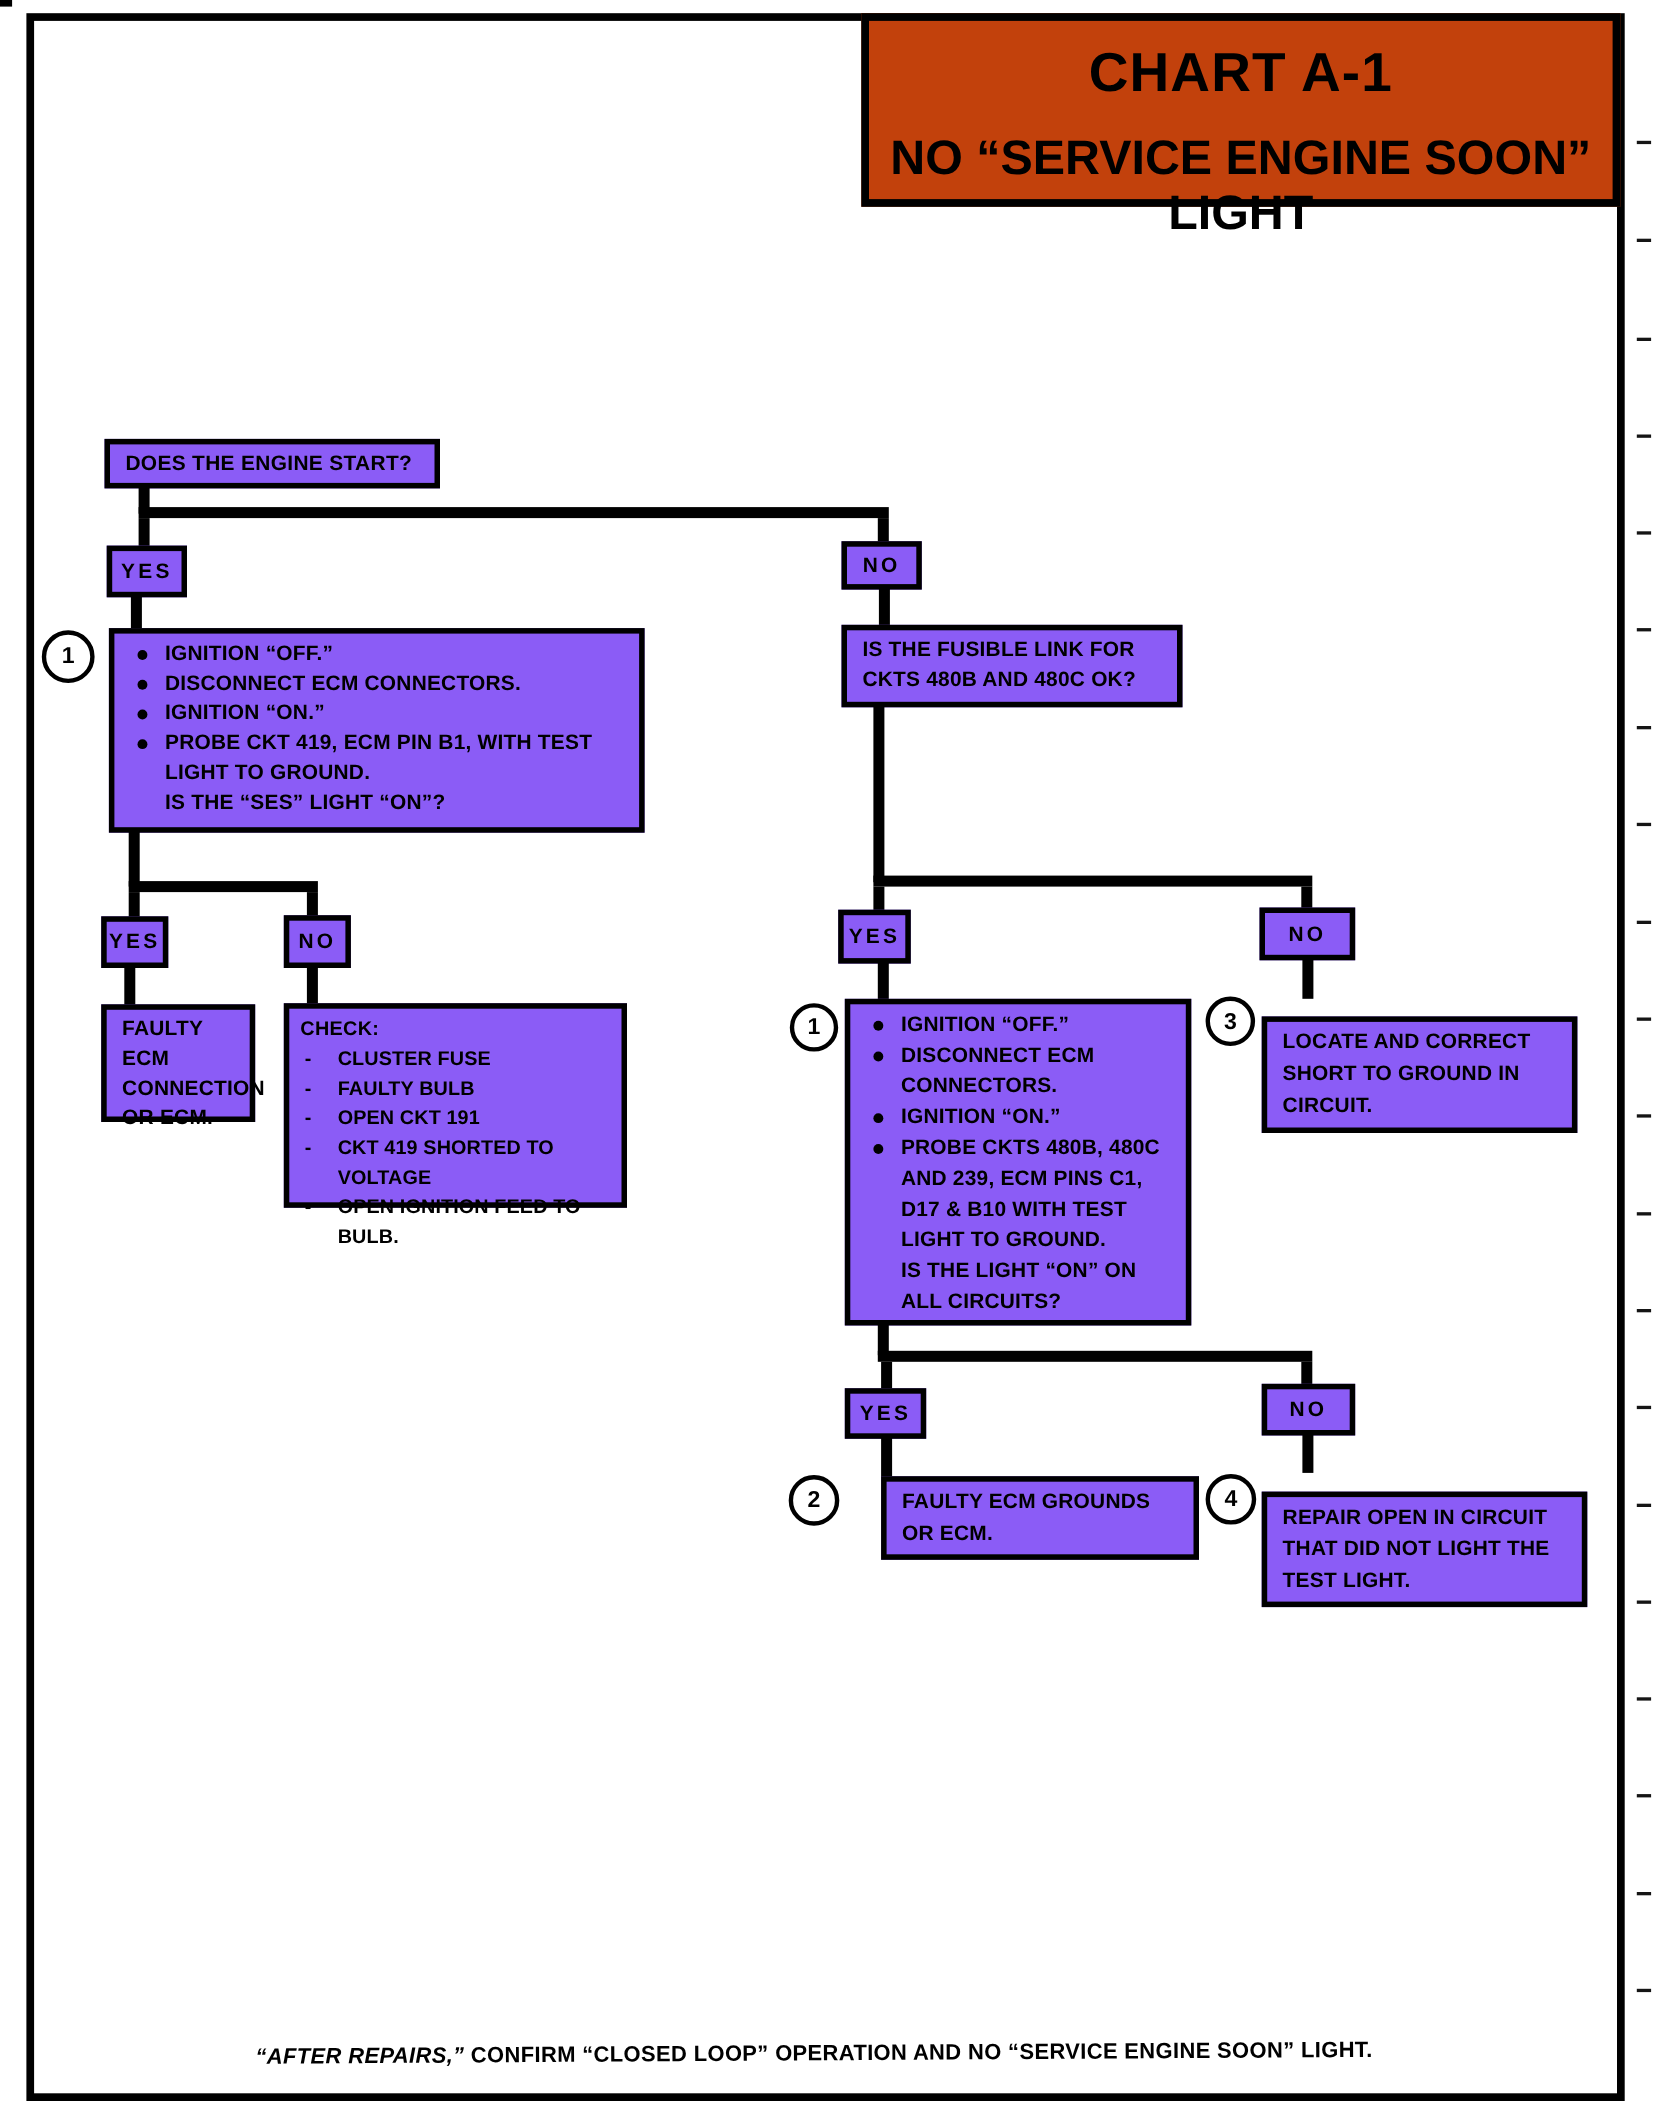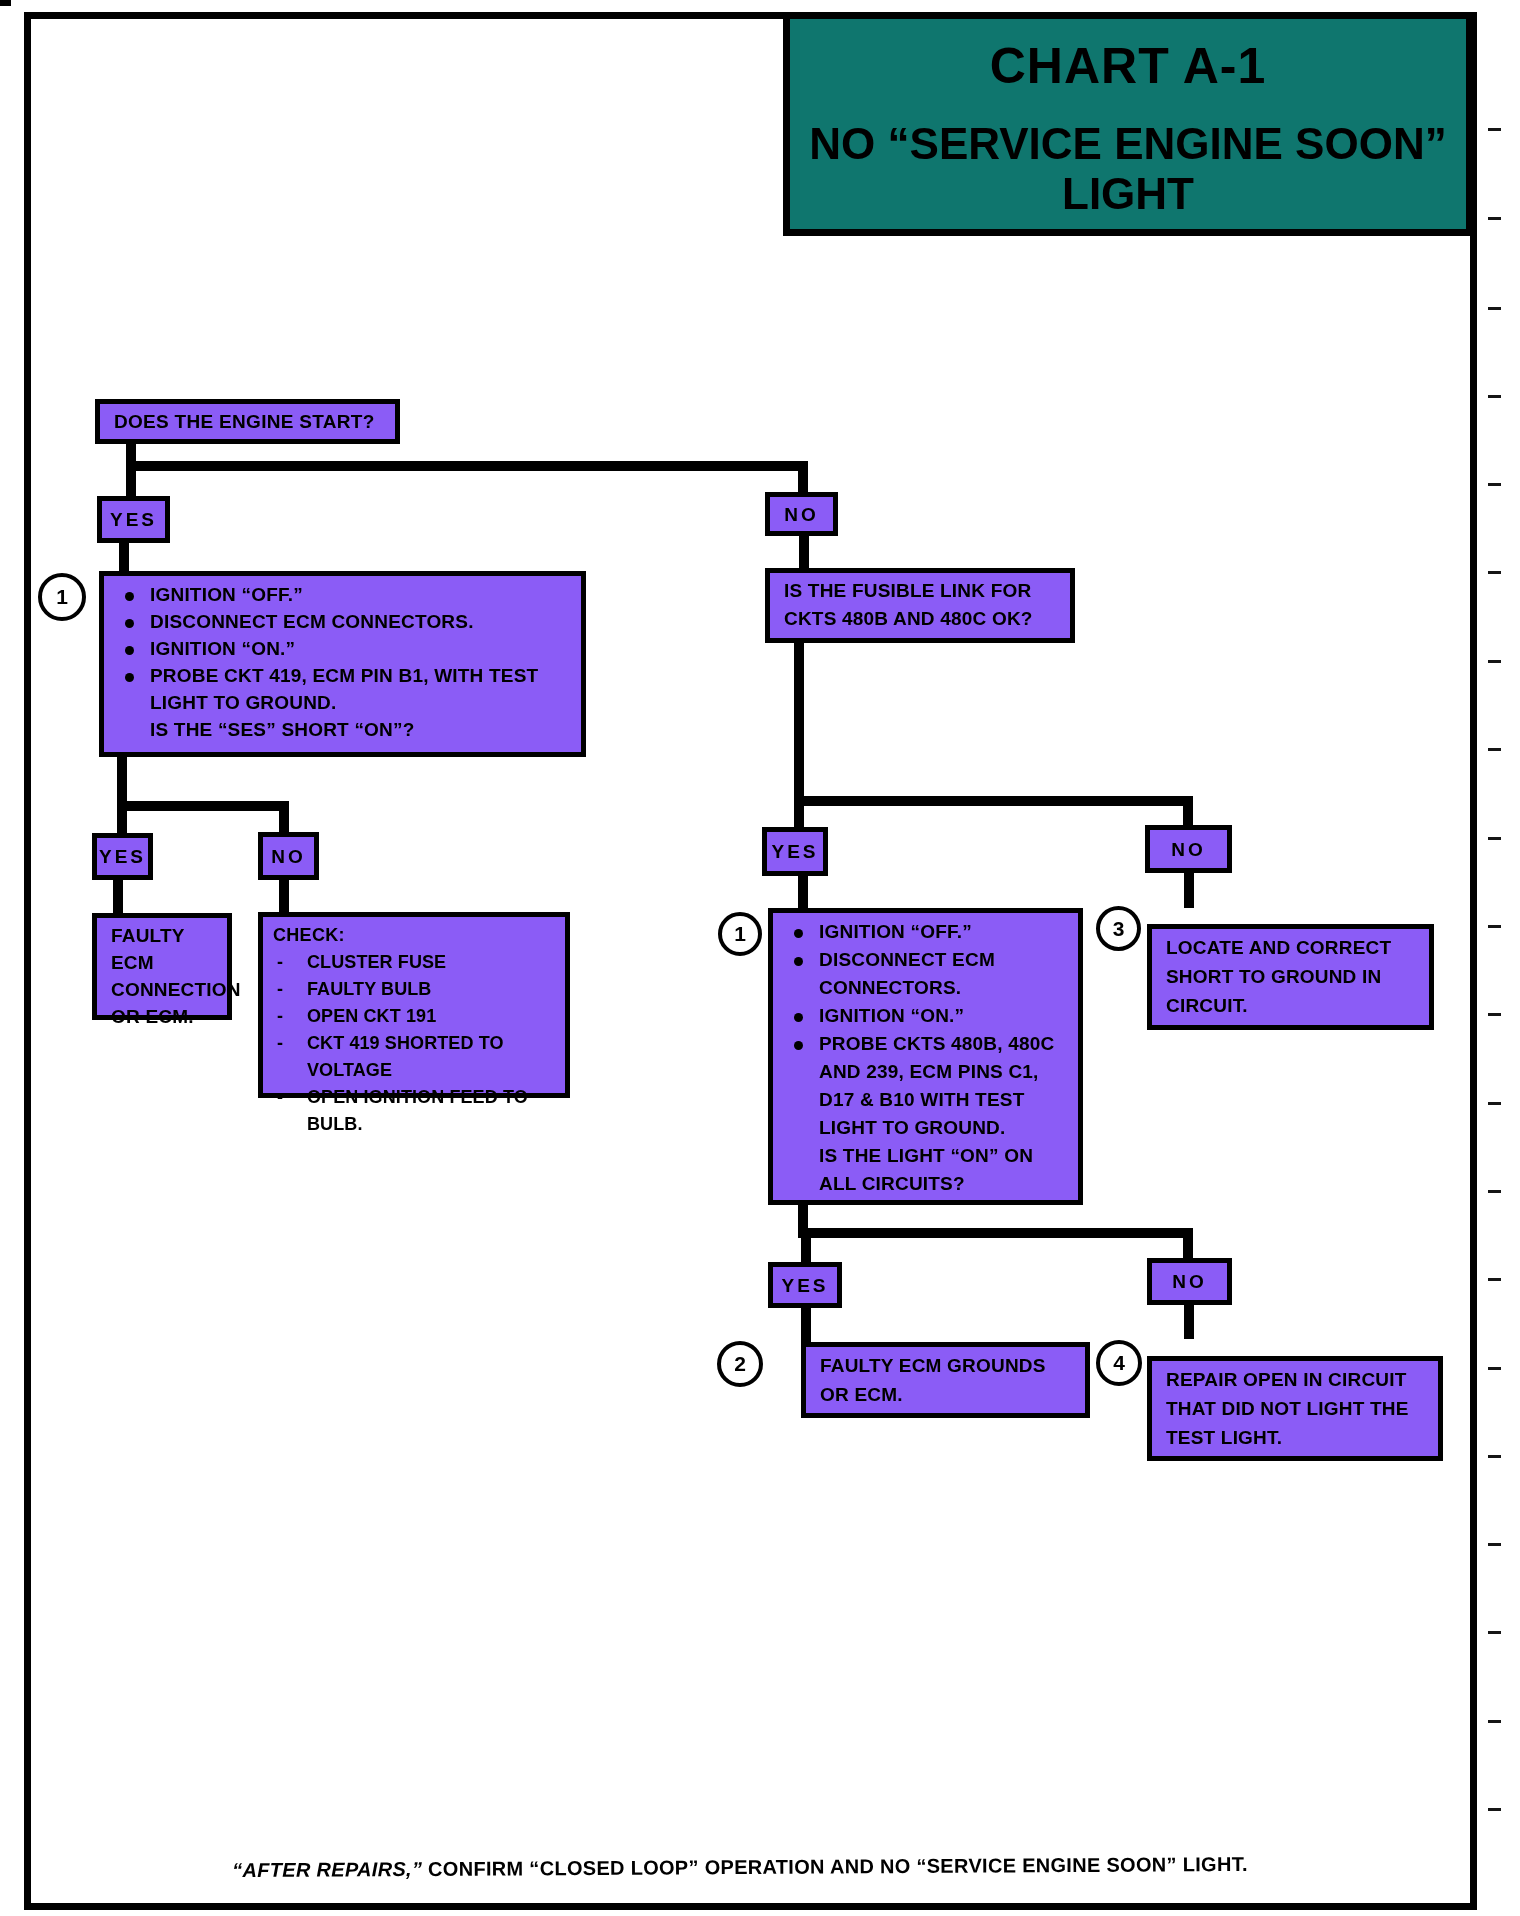--- a/index.html
+++ b/index.html
@@ -20,23 +20,23 @@
     border: 7px solid #000;
   }
   .corner-artifact {
     position: absolute;
     left: 0; top: 0; width: 11px; height: 6px;
     background: #000;
   }
   .title-box {
     position: absolute;
     left: 783px; top: 12px;
-    width: 690px; height: 224px;
+    width: 690px; height: 176px;
     border: 7px solid #000;
-    background: #0f766e;
+    background: #c2410c;
     text-align: center;
   }
   .title-box .t1 { font-size: 50px; font-weight: 700; margin-top: 18px; letter-spacing: 1px; }
   .title-box .t2 { font-size: 44px; font-weight: 700; margin-top: 24px; letter-spacing: 0px; }
   .conn { position: absolute; background: #000; }
   .fbox {
     position: absolute;
     background: #8b5cf6;
     border: 5px solid #000;
     font-weight: 700;
@@ -143,21 +143,21 @@
     <div class="brow">
         <span class="mark"><span class="dot"></span></span>
         <span class="txt">IGNITION “ON.”</span>
       </div>
     <div class="brow">
         <span class="mark"><span class="dot"></span></span>
         <span class="txt">PROBE CKT 419, ECM PIN B1, WITH TEST LIGHT TO GROUND.</span>
       </div>
     <div class="brow">
         <span class="mark"></span>
-        <span class="txt">IS THE “SES” SHORT “ON”?</span>
+        <span class="txt">IS THE “SES” LIGHT “ON”?</span>
       </div>
   </div>
 
   <div class="conn" style="left:117px; top:756px; width:10px; height:50px;"></div>
   <div class="conn" style="left:117px; top:801px; width:172px; height:10px;"></div>
   <div class="conn" style="left:117px; top:811px; width:10px; height:23px;"></div>
   <div class="conn" style="left:279px; top:811px; width:10px; height:22px;"></div>
 
   <div class="fbox lbl" style="left:92px; top:833px; width:61px; height:47px;">YES</div>
   <div class="fbox lbl" style="left:258px; top:832px; width:61px; height:48px;">NO</div>

